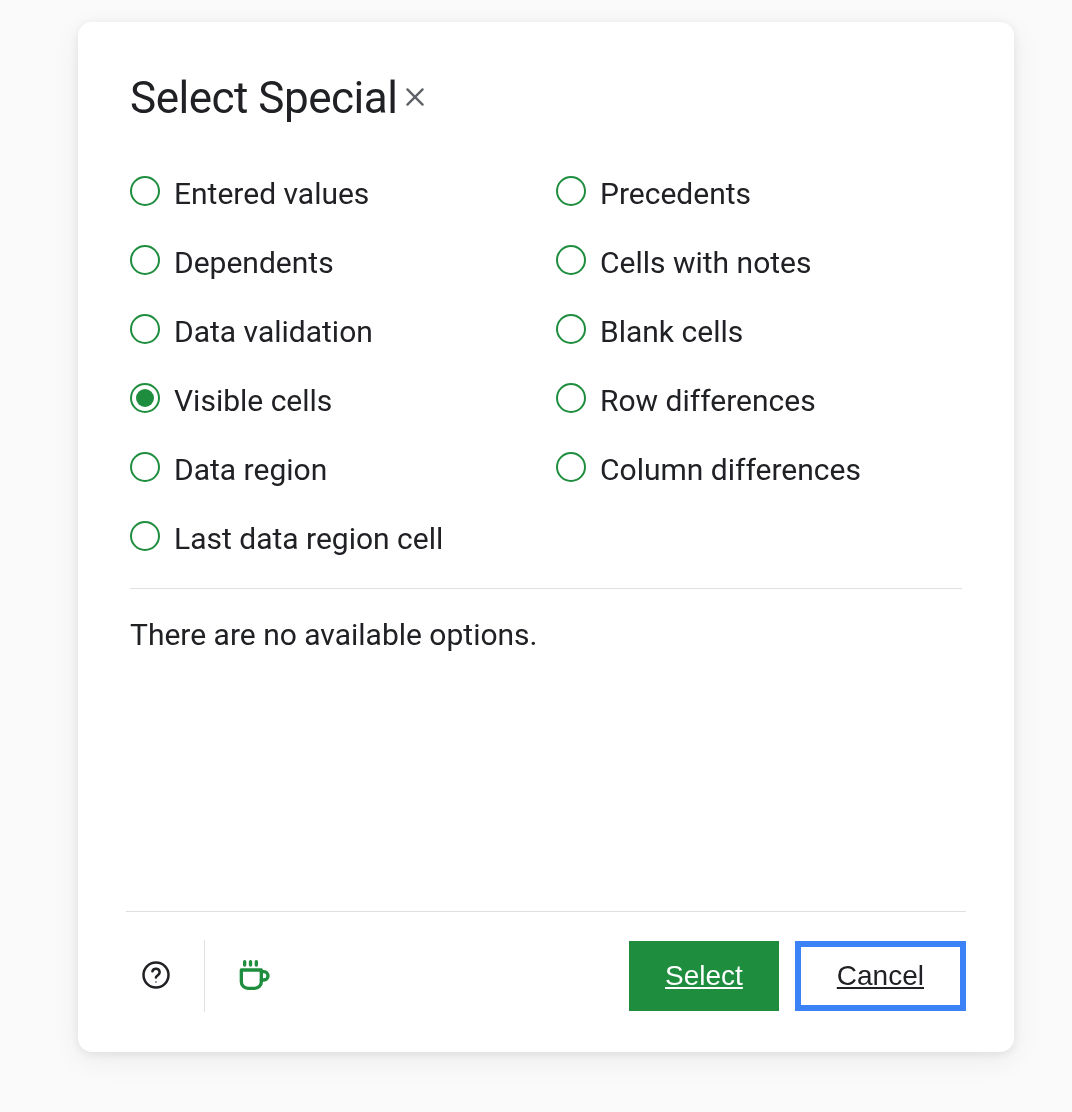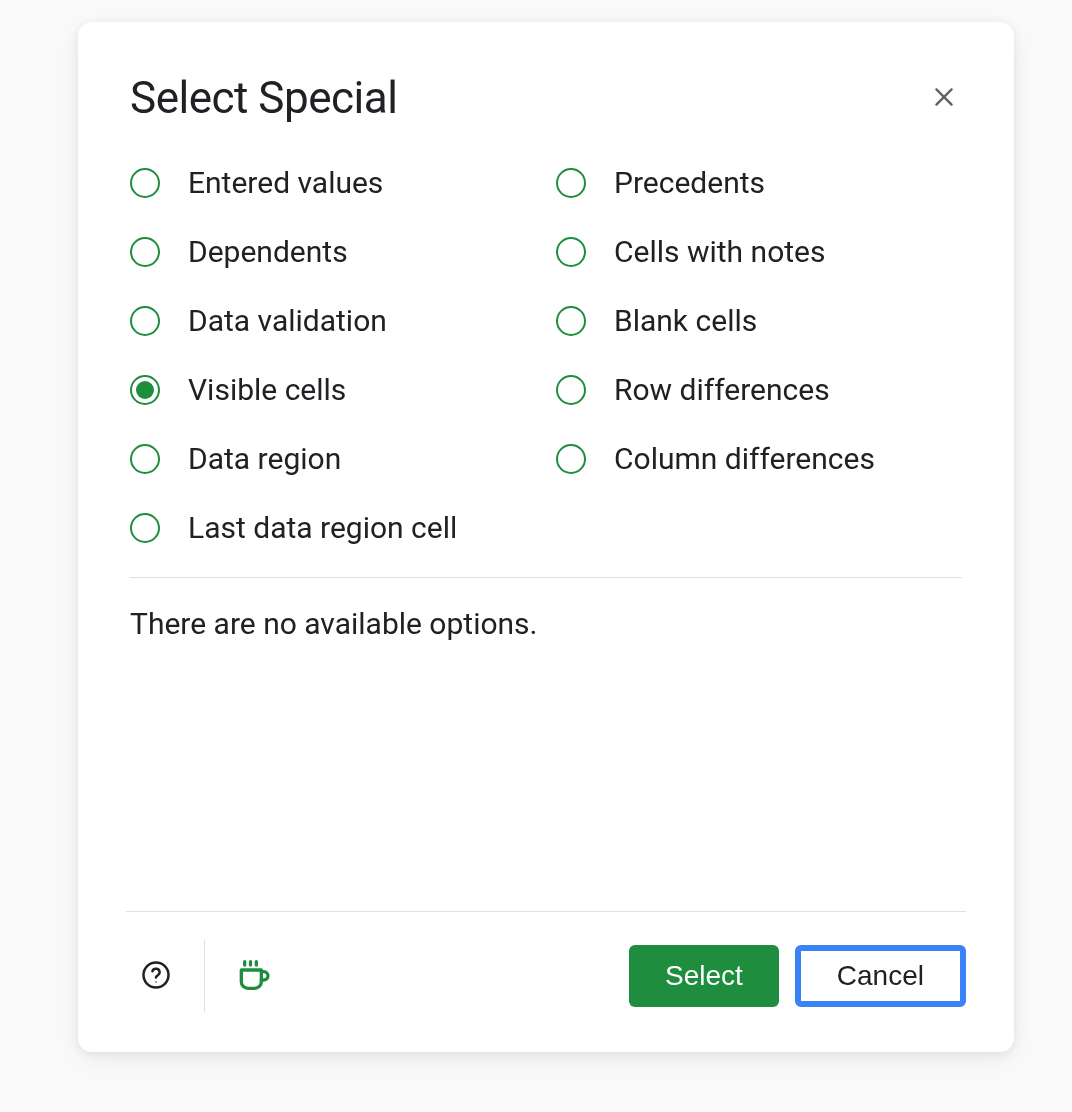--- a/index.html
+++ b/index.html
@@ -22,23 +22,23 @@
       height: 1030px;
       background: #ffffff;
       border-radius: 14px;
       box-shadow: 0 2px 10px rgba(0,0,0,0.08), 0 8px 30px rgba(0,0,0,0.06);
       display: flex;
       flex-direction: column;
       padding: 50px 52px 40px 52px;
     }
     .dialog-header {
       display: flex;
-      justify-content: space-between;
-      align-items: center;
-      margin-bottom: 41px;
+      justify-content: flex-start;
+      align-items: center;
+      margin-bottom: 52px;
     }
     .dialog-title {
       font-size: 44px;
       font-weight: 400;
       color: #202124;
       letter-spacing: -0.5px;
     }
     .close-btn {
       width: 36px;
       height: 36px;
@@ -56,22 +56,21 @@
     }
     .options-grid {
       display: grid;
       grid-template-columns: 1fr 1fr;
       column-gap: 20px;
       row-gap: 34px;
       margin-bottom: 32px;
     }
     .radio-option {
       display: flex;
-      align-items: center;
-      gap: 28px;
+      gap: 14px;
       cursor: pointer;
     }
     .radio-circle {
       width: 30px;
       height: 30px;
       border-radius: 50%;
       border: 2.5px solid #1e8e3e;
       display: flex;
       align-items: center;
       justify-content: center;
@@ -153,30 +152,31 @@
       height: 40px;
     }
     .footer-spacer {
       flex: 1;
     }
     .footer-actions {
       display: flex;
       gap: 16px;
     }
     .btn {
-      height: 62px;
+      height: 70px;
       padding: 0 36px;
-      border-radius: 6px;
+      border-radius: 0;
       font-size: 28px;
       font-weight: 500;
       cursor: pointer;
       border: none;
       display: flex;
       align-items: center;
       justify-content: center;
+      text-decoration: underline;
     }
     .btn-primary {
       background: #1e8e3e;
       color: #ffffff;
     }
     .btn-secondary {
       background: #ffffff;
       color: #202124;
       border: 6px solid #3b82f6;
     }

